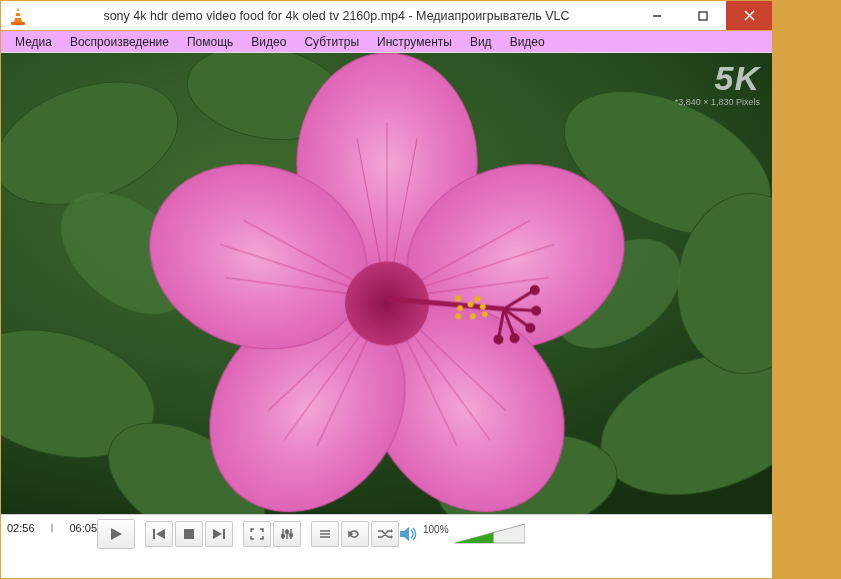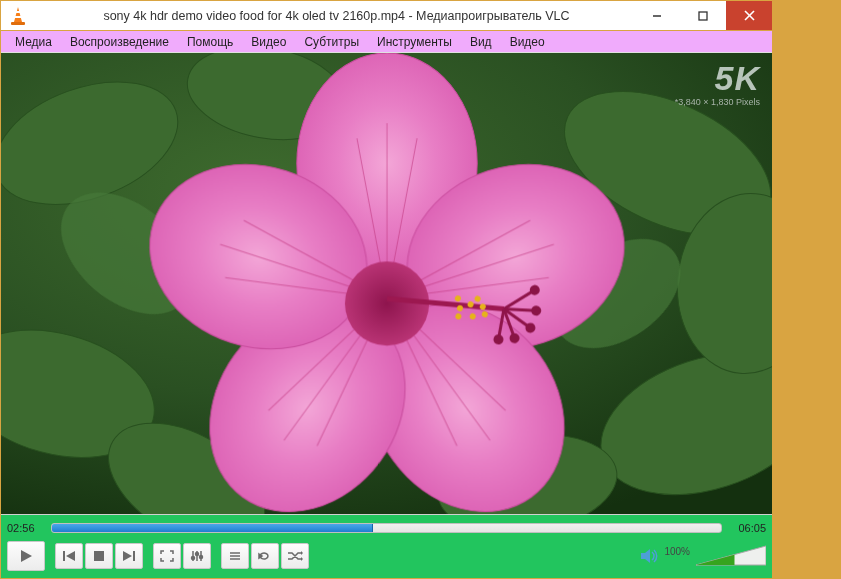--- a/index.html
+++ b/index.html
@@ -11,21 +11,21 @@
   .title-buttons { display: flex; height: 100%; }
   .tbtn { width: 46px; height: 100%; display: flex; align-items: center; justify-content: center; color: #333; font-size: 11px; }
   .tbtn.close { background: #c9422e; color: #fff; }
   .menubar { height: 22px; background: #f0abfc; display: flex; align-items: center; padding: 0 6px; gap: 2px; border-bottom: 1px solid #e0e0e0; }
   .menuitem { padding: 2px 8px; font-size: 12px; color: #222; cursor: default; }
   .video-area { flex: 1; background: #000; position: relative; overflow: hidden; }
   .video-svg { width: 100%; height: 100%; display: block; }
   .overlay-4k { position: absolute; top: 8px; right: 12px; text-align: right; color: #c7cfc9; }
   .badge4k { font-family: Arial, sans-serif; font-size: 34px; font-weight: 900; font-style: italic; letter-spacing: 1px; color: #b7c4ba; line-height: 1; }
   .badge-sub { font-size: 9px; color: #a7b3a9; margin-top: 2px; }
-  .controls { height: 64px; background: #22c55e; display: flex; flex-direction: column; padding: 2px 6px 4px 6px; border-top: 1px solid #d0d0d0; }
+  .controls { height: 64px; background: #ffffff; display: flex; flex-direction: row; padding: 2px 6px 4px 6px; border-top: 1px solid #d0d0d0; }
   .seekrow { display: flex; align-items: center; gap: 8px; height: 22px; }
   .time-label { font-size: 11px; color: #222; width: 36px; }
   .time-label.right { text-align: right; }
   .seekbar { flex: 1; height: 10px; background: linear-gradient(#f0f0f0,#e5e5e5); border: 1px solid #bfbfbf; border-radius: 3px; position: relative; overflow: hidden; }
   .seekfill { position: absolute; left: 0; top: 0; bottom: 0; background: linear-gradient(#49a7e9,#1f7fd1); border-right: 1px solid #1565a8; }
   .buttonrow { display: flex; align-items: center; gap: 0; height: 34px; }
   .cbtn { width: 28px; height: 26px; background: linear-gradient(#fdfdfd,#ececec); border: 1px solid #c8c8c8; border-radius: 2px; display: flex; align-items: center; justify-content: center; color: #555; }
   .cbtn.play { width: 38px; height: 30px; }
   .cgroup { display: flex; gap: 2px; }
   .sep { width: 10px; }

